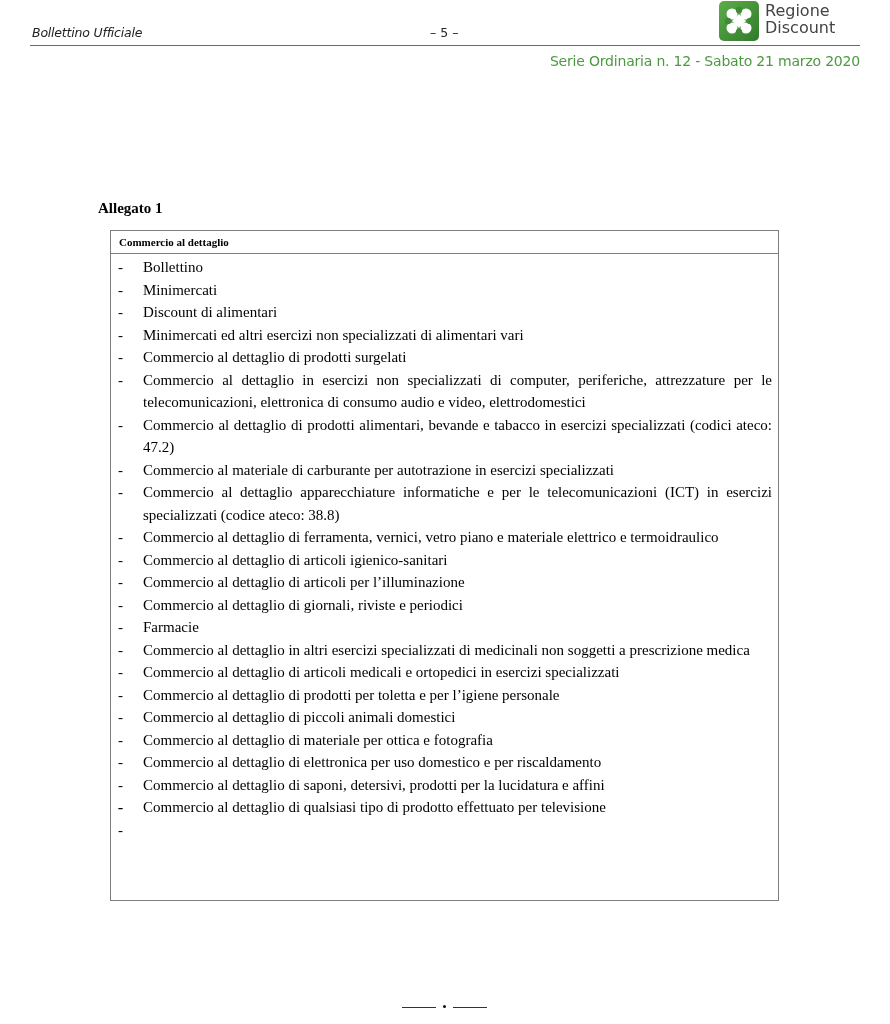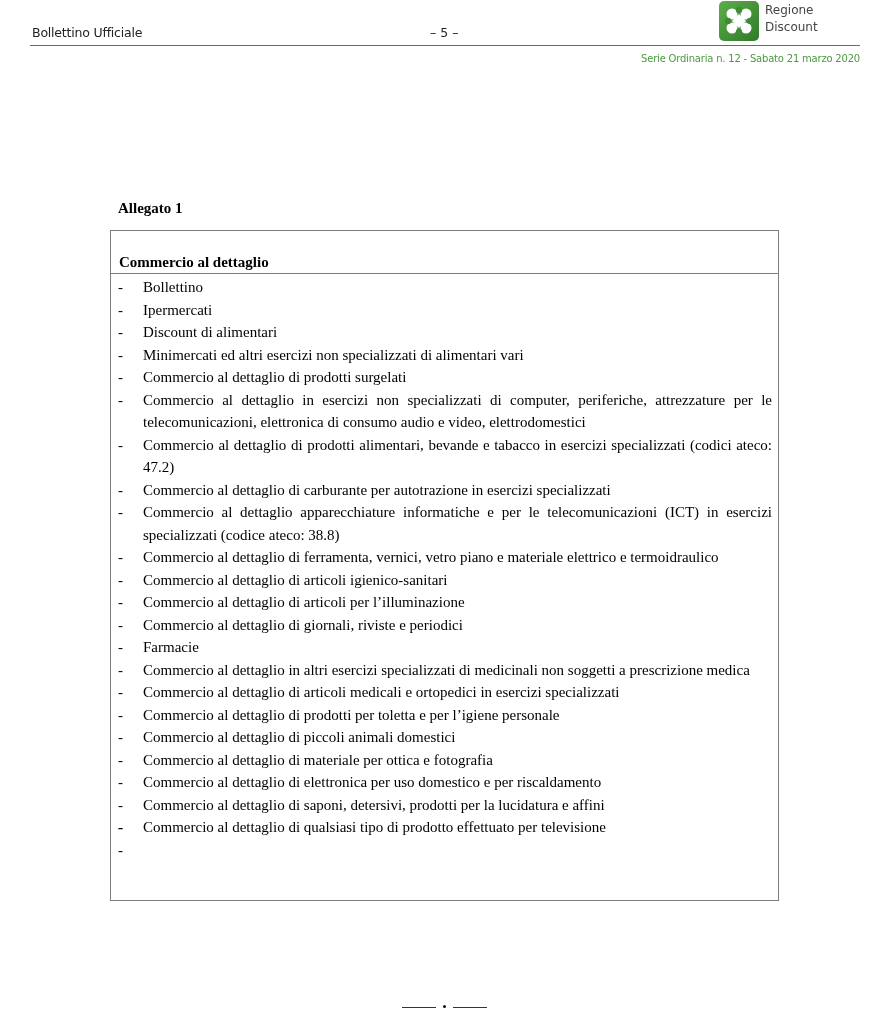--- a/index.html
+++ b/index.html
@@ -1,26 +1,26 @@
 <!DOCTYPE html>
 <html><head>
   <meta charset="utf-8">
   <style>
     html, body { margin:0; padding:0; background:#ffffff; }
     body { width:890px; height:1024px; position:relative; overflow:hidden; }
-    .hdr-left { position:absolute; left:32px; top:25px; font-family:"DejaVu Sans", sans-serif; font-size:12.5px; color:#222; letter-spacing:-0.2px; }
+    .hdr-left { position:absolute; left:32px; top:25px; font-family:"DejaVu Sans", sans-serif; font-style:italic; font-size:12.5px; color:#222; letter-spacing:-0.2px; }
     .hdr-center { position:absolute; left:430px; top:25px; font-family:"DejaVu Sans", sans-serif; font-size:12.5px; color:#222; }
     .hdr-rule { position:absolute; left:30px; top:45px; width:830px; height:1px; background:#6a6a6a; }
-    .hdr-serie { position:absolute; right:30px; top:53px; font-family:"DejaVu Sans", sans-serif; font-size:10px; color:#4b9a3f; letter-spacing:-0.2px; }
+    .hdr-serie { position:absolute; right:30px; top:53px; font-family:"DejaVu Sans", sans-serif; font-size:14px; color:#4b9a3f; letter-spacing:-0.2px; }
     .logo { position:absolute; left:719px; top:1px; width:40px; height:40px; border-radius:5px; background:linear-gradient(135deg,#5dad4a,#2f7a2a); }
     .logo svg { position:absolute; left:0; top:0; }
-    .logo-text { position:absolute; left:765px; top:2px; font-family:"DejaVu Sans", sans-serif; font-size:12px; line-height:17px; color:#444; }
-    .allegato { position:absolute; left:118px; top:200px; font-family:"Liberation Serif", serif; font-weight:bold; font-size:15px; color:#000; }
+    .logo-text { position:absolute; left:765px; top:2px; font-family:"DejaVu Sans", sans-serif; font-size:16px; line-height:17px; color:#444; }
+    .allegato { position:absolute; left:98px; top:200px; font-family:"Liberation Serif", serif; font-weight:bold; font-size:15px; color:#000; }
     .box { position:absolute; left:110px; top:230px; width:669px; height:671px; border:1px solid #7d7d7d; box-sizing:border-box; }
-    .box-title { height:22px; border-bottom:1px solid #7d7d7d; font-family:"Liberation Serif", serif; font-weight:bold; font-size:15px; line-height:22px; padding-left:8px; color:#000;margin-top:20px; }
+    .box-title { height:22px; border-bottom:1px solid #7d7d7d; font-family:"Liberation Serif", serif; font-weight:bold; font-size:11px; line-height:22px; padding-left:8px; color:#000; }
     .list { margin:0; padding:2px 0 0 0; list-style:none; }
     .list li { position:relative; padding-left:32px; padding-right:6px; font-family:"Liberation Serif", serif; font-size:15px; line-height:22.5px; color:#000; text-align:justify; }
     .list li .dash { position:absolute; left:7px; top:0; }
     .footer-mark { position:absolute; left:402px; top:1003px; width:86px; height:8px; }
     .footer-mark .l { position:absolute; top:4px; height:1px; width:34px; background:#333; }
     .footer-mark .dot { position:absolute; left:41px; top:2px; width:3px; height:3px; border-radius:50%; background:#111; }
   </style>
 </head>
 <body>
 
@@ -52,27 +52,27 @@
   <div class="hdr-rule"></div>
   <div class="hdr-serie">Serie Ordinaria n. 12 - Sabato 21 marzo 2020</div>
 </div>
 
 <div class="allegato">Allegato 1</div>
 
 <div class="box">
   <div class="box-title">Commercio al dettaglio</div>
   <ul class="list" id="items-list">
       <li><span class="dash">-</span><span>Bollettino</span></li>
-      <li><span class="dash">-</span><span>Ipermercati</span></li>
+      <li><span class="dash">-</span><span>Minimercati</span></li>
       <li><span class="dash">-</span><span>Discount di alimentari</span></li>
       <li><span class="dash">-</span><span>Minimercati ed altri esercizi non specializzati di alimentari vari</span></li>
       <li><span class="dash">-</span><span>Commercio al dettaglio di prodotti surgelati</span></li>
       <li><span class="dash">-</span><span>Commercio al dettaglio in esercizi non specializzati di computer, periferiche, attrezzature per le telecomunicazioni, elettronica di consumo audio e video, elettrodomestici</span></li>
       <li><span class="dash">-</span><span>Commercio al dettaglio di prodotti alimentari, bevande e tabacco in esercizi specializzati (codici ateco: 47.2)</span></li>
-      <li><span class="dash">-</span><span>Commercio al dettaglio di carburante per autotrazione in esercizi specializzati</span></li>
+      <li><span class="dash">-</span><span>Commercio al materiale di carburante per autotrazione in esercizi specializzati</span></li>
       <li><span class="dash">-</span><span>Commercio al dettaglio apparecchiature informatiche e per le telecomunicazioni (ICT) in esercizi specializzati (codice ateco: 38.8)</span></li>
       <li><span class="dash">-</span><span>Commercio al dettaglio di ferramenta, vernici, vetro piano e materiale elettrico e termoidraulico</span></li>
       <li><span class="dash">-</span><span>Commercio al dettaglio di articoli igienico-sanitari</span></li>
       <li><span class="dash">-</span><span>Commercio al dettaglio di articoli per l’illuminazione</span></li>
       <li><span class="dash">-</span><span>Commercio al dettaglio di giornali, riviste e periodici</span></li>
       <li><span class="dash">-</span><span>Farmacie</span></li>
       <li><span class="dash">-</span><span>Commercio al dettaglio in altri esercizi specializzati di medicinali non soggetti a prescrizione medica</span></li>
       <li><span class="dash">-</span><span>Commercio al dettaglio di articoli medicali e ortopedici in esercizi specializzati</span></li>
       <li><span class="dash">-</span><span>Commercio al dettaglio di prodotti per toletta e per l’igiene personale</span></li>
       <li><span class="dash">-</span><span>Commercio al dettaglio di piccoli animali domestici</span></li>

